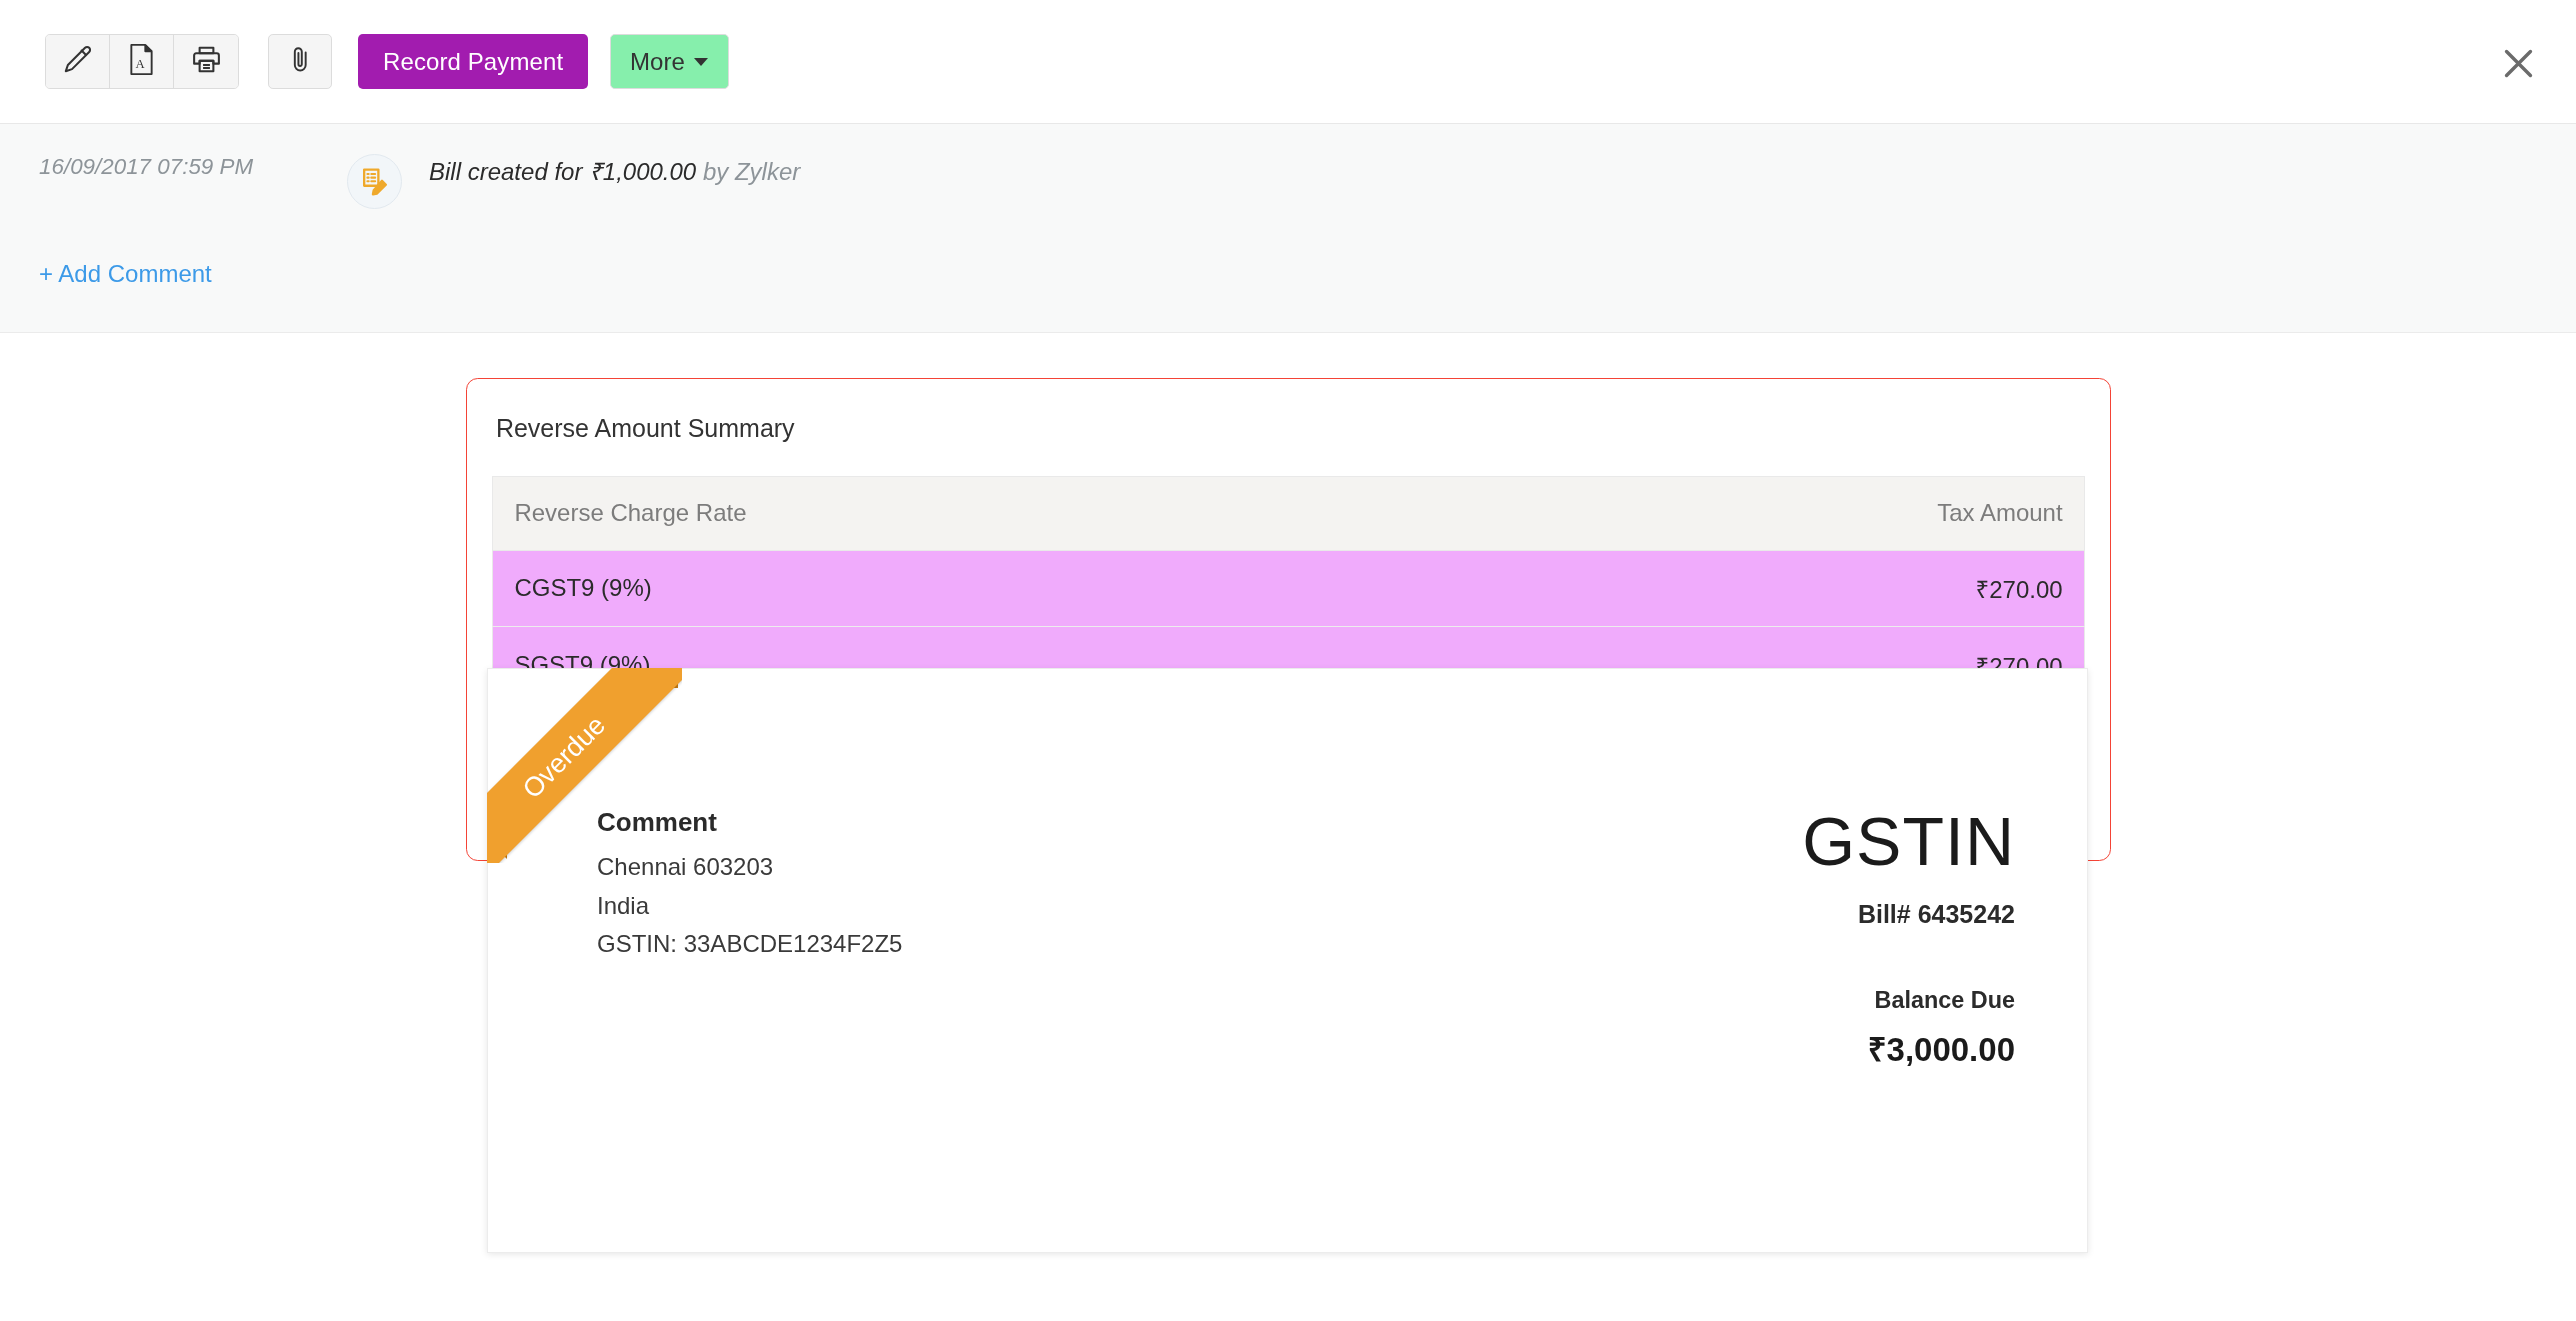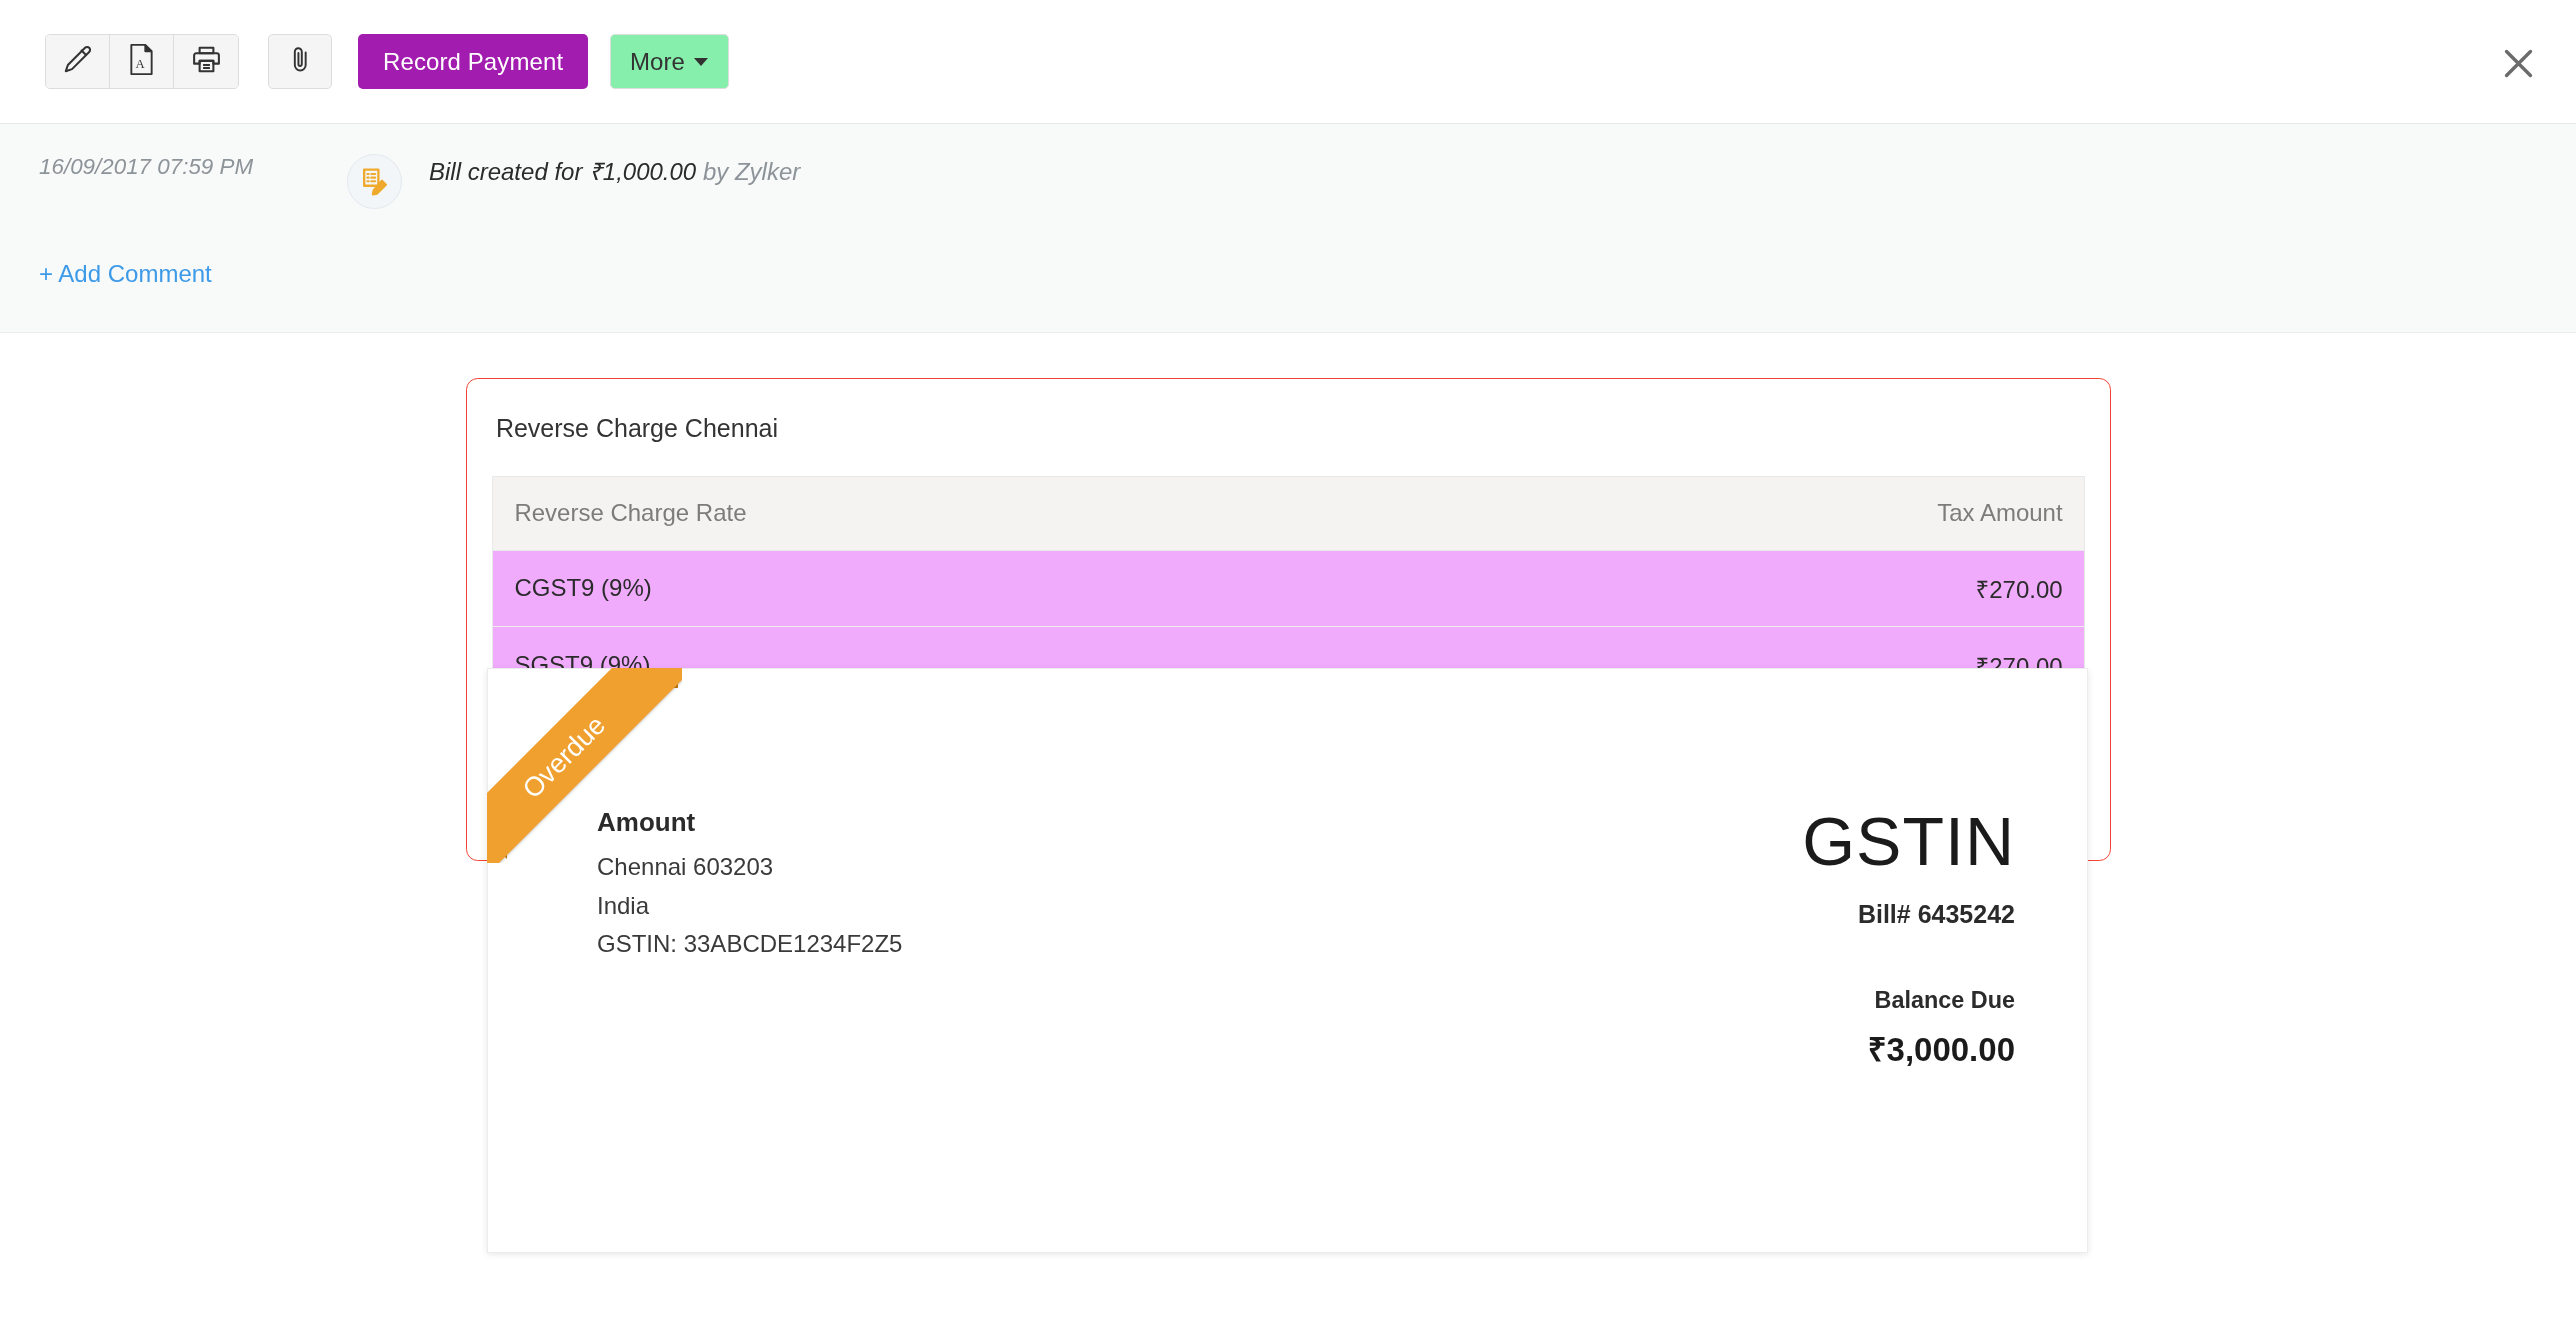--- a/index.html
+++ b/index.html
@@ -372,21 +372,21 @@
       <span class="muted">by Zylker</span>
     </div>
   </div>
 
   <a class="add-comment">+ Add Comment</a>
 </div>
 
 <div class="body-area">
 
   <div class="rc-box">
-    <div class="rc-title">Reverse Charge Chennai</div>
+    <div class="rc-title">Reverse Amount Summary</div>
 
     <table class="rc-table">
       <thead>
         <tr>
           <th>Reverse Charge Rate</th>
           <th class="right">Tax Amount</th>
         </tr>
       </thead>
       <tbody>
         <tr>
@@ -412,21 +412,21 @@
 
   <div class="bill-card">
     <div class="ribbon-wrap">
       <span class="ribbon-fold-a"></span>
       <span class="ribbon-fold-b"></span>
       <div class="ribbon">Overdue</div>
     </div>
 
     <div class="bill-inner">
       <div class="bill-left">
-        <div class="org-name">Amount</div>
+        <div class="org-name">Comment</div>
         <div class="org-line">Chennai  603203</div>
         <div class="org-line">India</div>
         <div class="org-line">GSTIN: 33ABCDE1234F2Z5</div>
       </div>
 
       <div class="bill-right">
         <div class="bill-word">GSTIN</div>
         <div class="bill-no">Bill# 6435242</div>
         <div class="bal-label">Balance Due</div>
         <div class="bal-amt">₹3,000.00</div>

